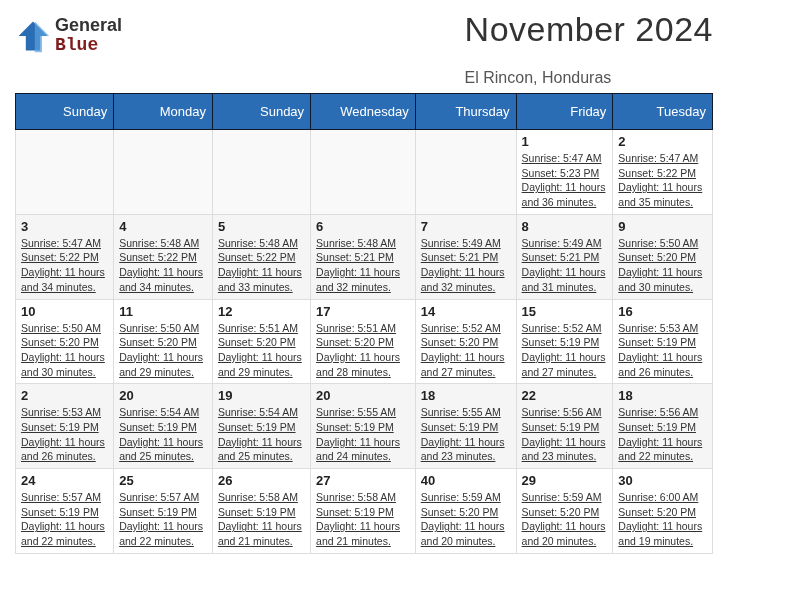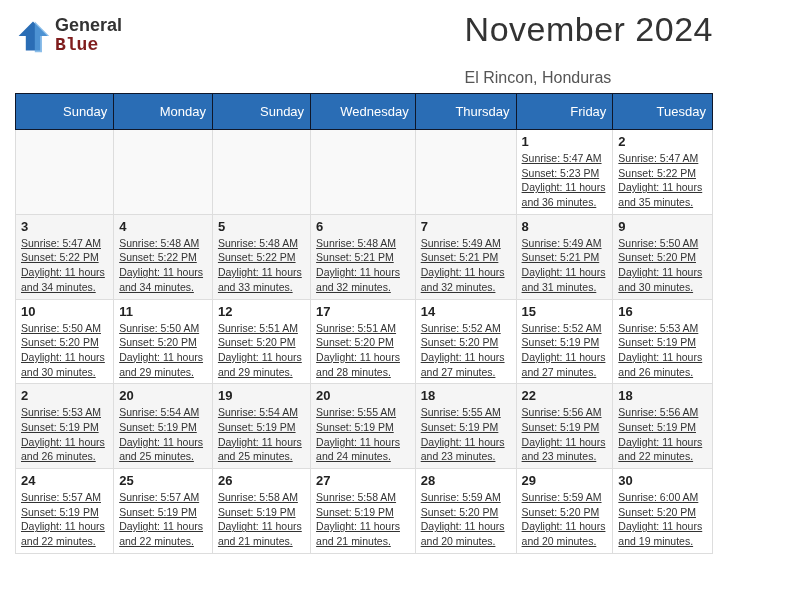--- a/index.html
+++ b/index.html
@@ -253,21 +253,21 @@
           </td>
           <td>
             <span class="day-num">26</span>
             <div class="day-info">Sunrise: 5:58 AM<br>Sunset: 5:19 PM<br>Daylight: 11 hours and 21 minutes.</div>
           </td>
           <td>
             <span class="day-num">27</span>
             <div class="day-info">Sunrise: 5:58 AM<br>Sunset: 5:19 PM<br>Daylight: 11 hours and 21 minutes.</div>
           </td>
           <td>
-            <span class="day-num">28</span>
+            <span class="day-num">40</span>
             <div class="day-info">Sunrise: 5:59 AM<br>Sunset: 5:20 PM<br>Daylight: 11 hours and 20 minutes.</div>
           </td>
           <td>
             <span class="day-num">29</span>
             <div class="day-info">Sunrise: 5:59 AM<br>Sunset: 5:20 PM<br>Daylight: 11 hours and 20 minutes.</div>
           </td>
           <td>
             <span class="day-num">30</span>
             <div class="day-info">Sunrise: 6:00 AM<br>Sunset: 5:20 PM<br>Daylight: 11 hours and 19 minutes.</div>
           </td>

